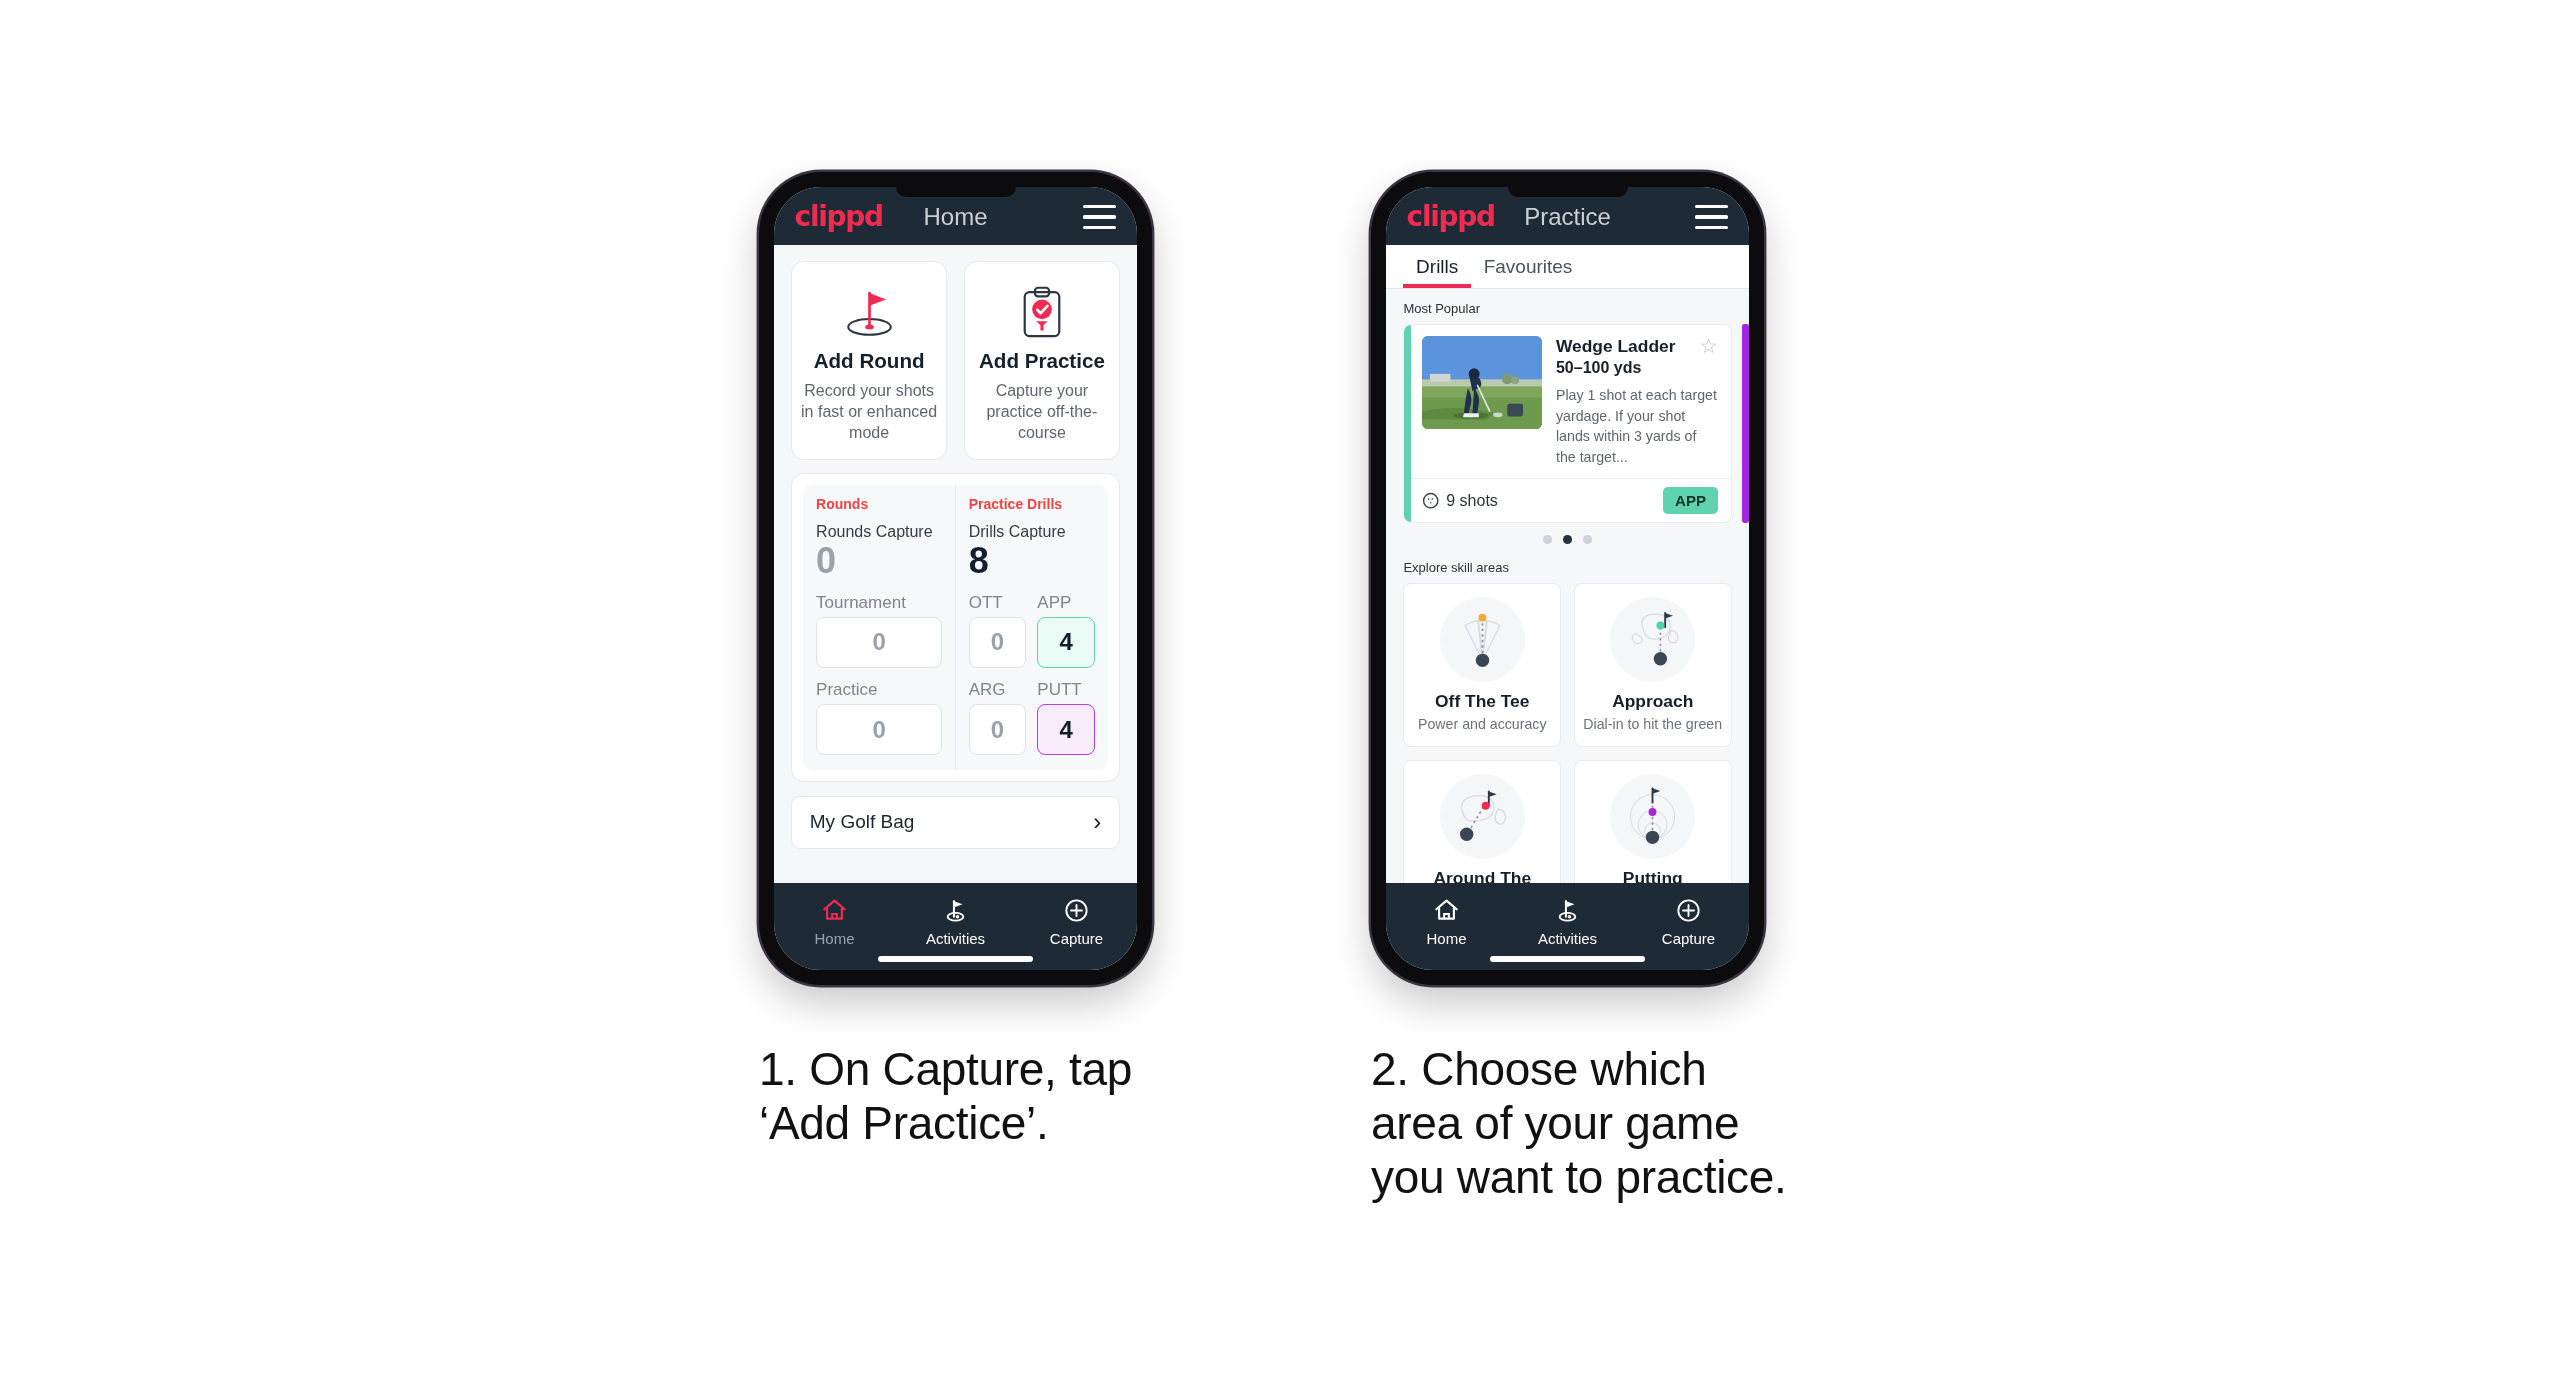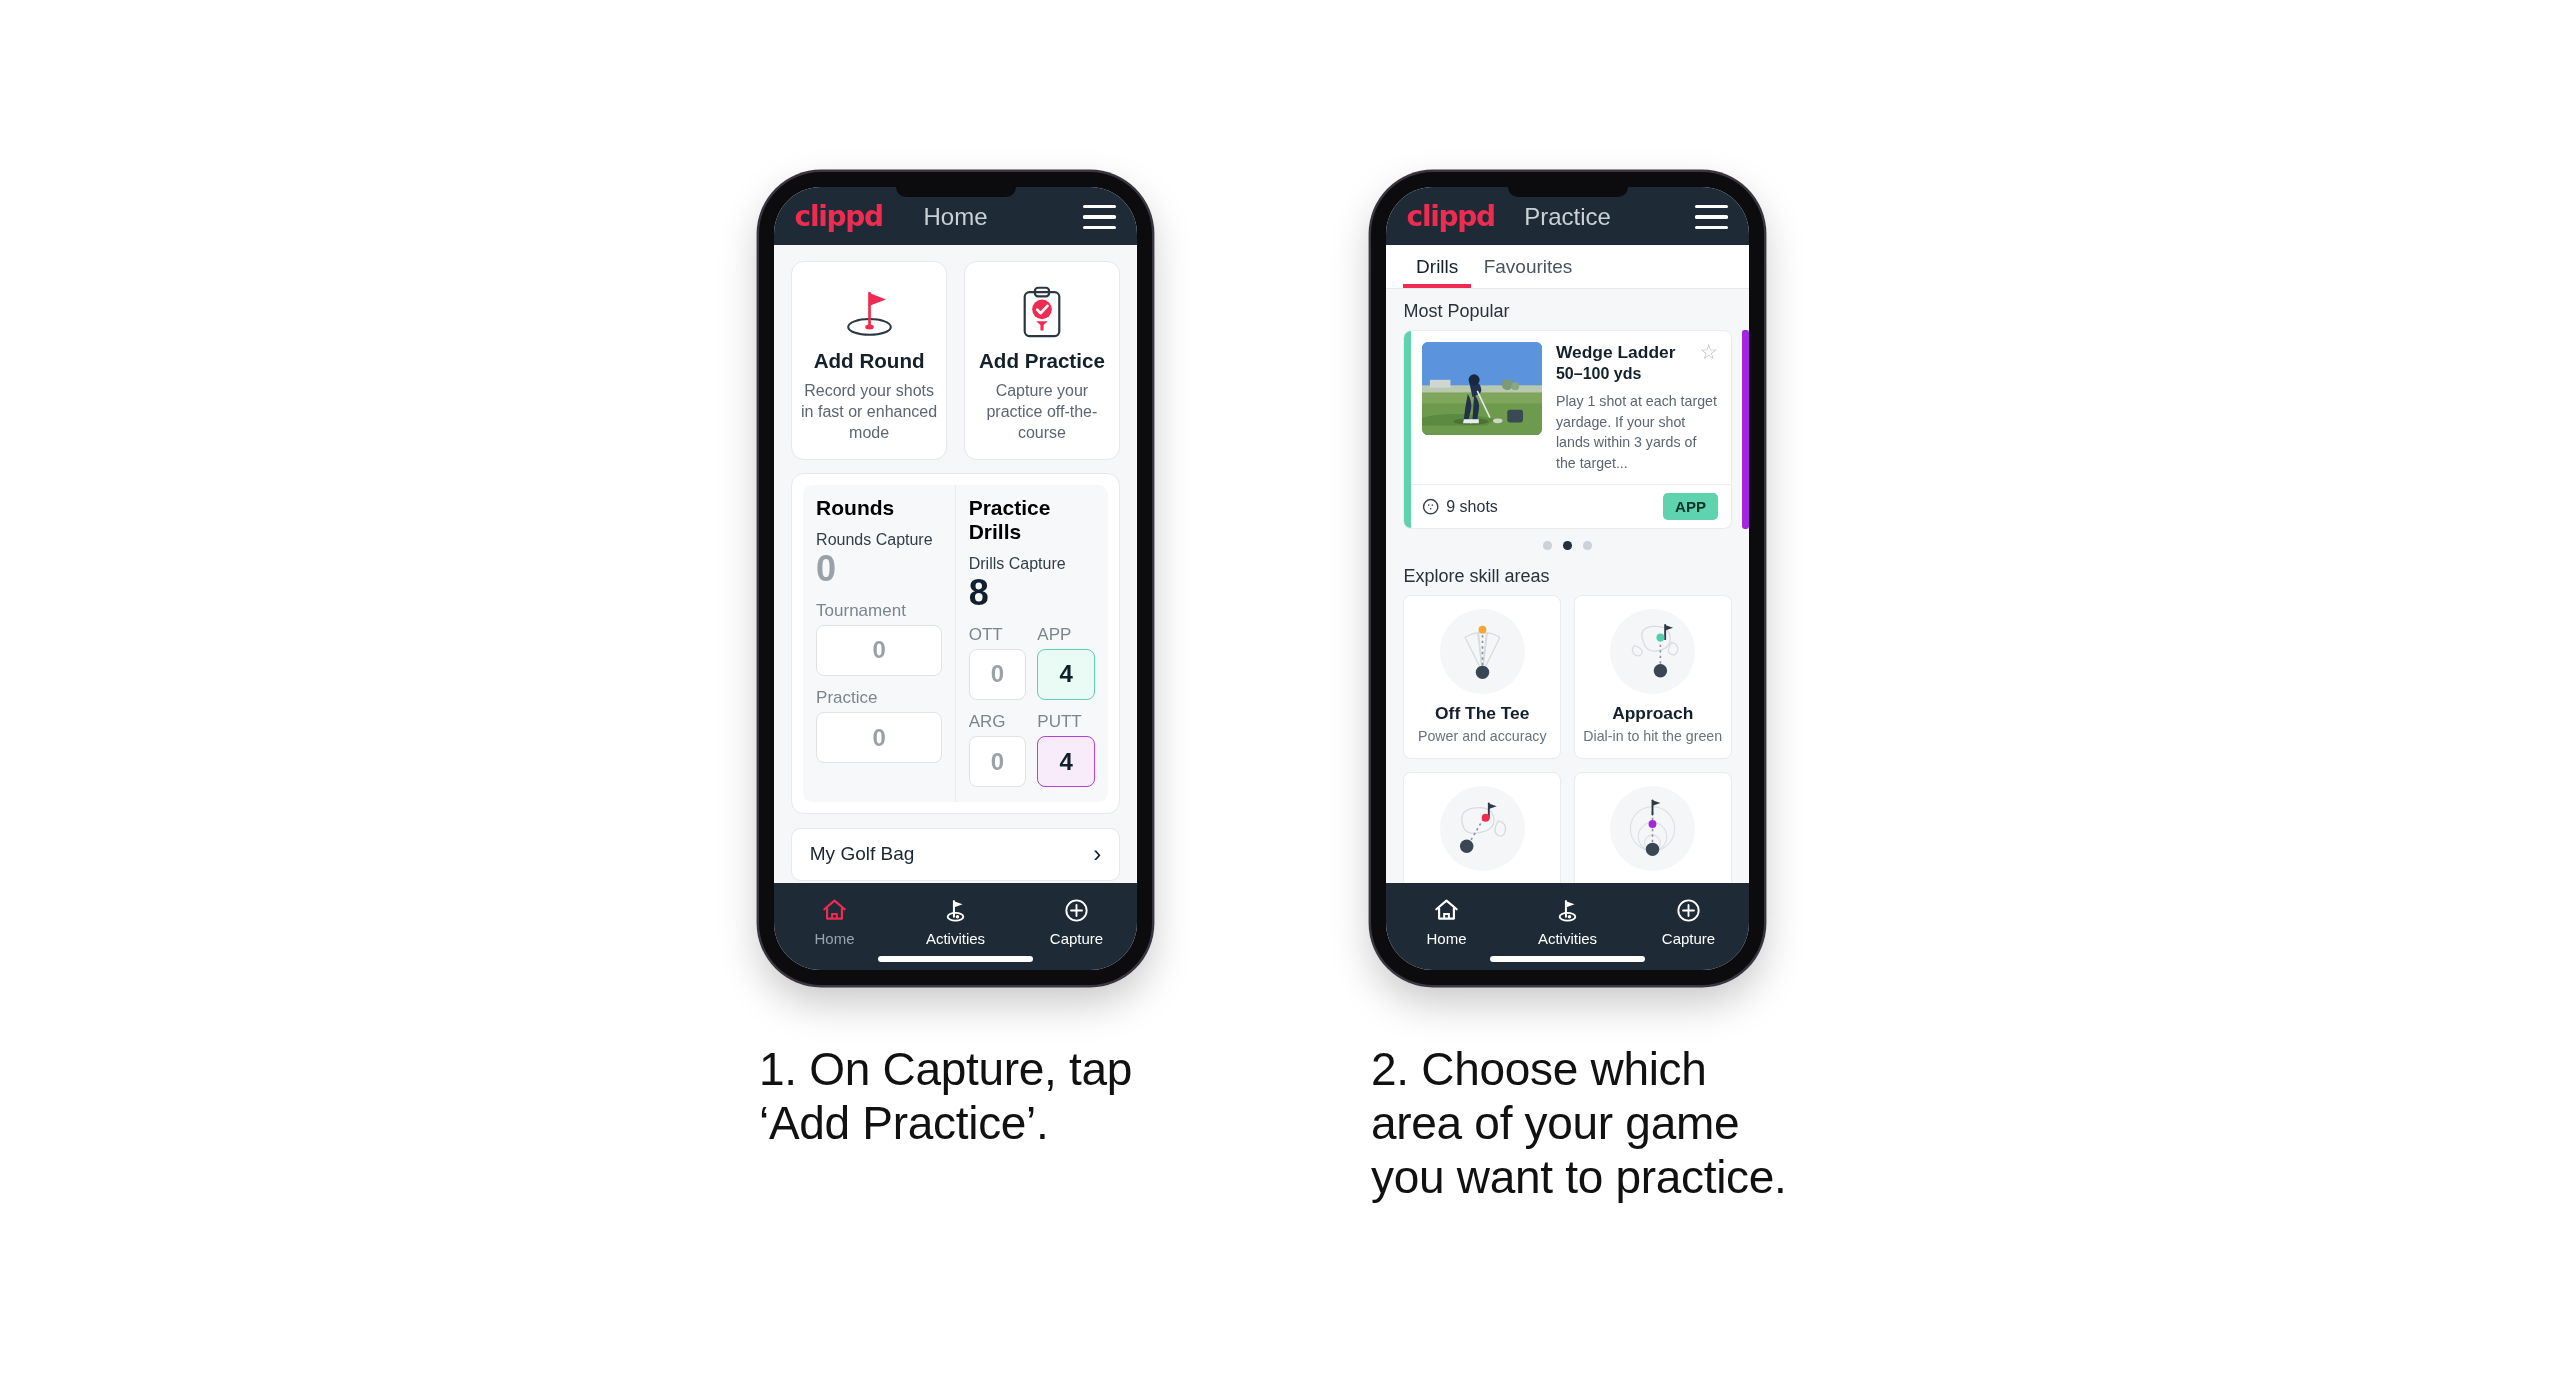--- a/index.html
+++ b/index.html
@@ -86,21 +86,21 @@
   .section-title{font-size:21.4px;font-weight:700;color:#14202b;}
   .section-link{font-size:19px;color:#14202b;text-decoration:underline;}
 
   .stats-card{
     margin:0 17.4px;background:#fff;border:0.8px solid #e6e8ec;border-radius:12.7px;
     padding:11px;display:flex;gap:0;
   }
   .stats-col{flex:1;background:#f7f8fa;padding:11px 12.7px 14.2px 12.7px;box-sizing:border-box;}
   .stats-col.left{border-right:0.8px solid #e9ebef;border-radius:9.5px 0 0 9.5px;}
   .stats-col.right{border-radius:0 9.5px 9.5px 0;}
-  .stats-head{font-size:21px;font-weight:700;color:#000000;}
+  .stats-head{font-size:14px;font-weight:700;color:#ef4444;}
   .stats-cap{font-size:16px;color:#333d47;margin-top:11px;}
   .stats-big{font-size:36px;font-weight:700;line-height:1.05;margin-top:1.6px;}
   .stats-big.muted{color:#9aa1a9;}
   .stats-big.dark{color:#11202c;}
   .field-label{font-size:17px;color:#7c858e;margin-bottom:4px;}
   .field-box{
     border:0.8px solid #dfe3e8;border-radius:8px;background:#fff;
     height:49px;display:flex;align-items:center;justify-content:center;
     font-size:24px;font-weight:700;color:#9aa1a9;
   }
@@ -137,21 +137,21 @@
   .tabs{
     background:#ffffff;display:flex;gap:0;padding:0 17.4px;
     border-bottom:0.8px solid #e6e8ec;flex:0 0 auto;
   }
   .tab{padding:11px 12.7px 9.5px 12.7px;font-size:19px;color:#5c6views;position:relative;}
   .tab{color:#4a545e;}
   .tab.active{color:#14202b;}
   .tab.active::after{
     content:"";position:absolute;left:0;right:0;bottom:-0.8px;height:4px;background:#ef2b51;
   }
-  .sec-label{font-size:18px;color:#29323b;padding:12.7px 17.4px 8px 17.4px;}
+  .sec-label{font-size:13px;color:#29323b;padding:12.7px 17.4px 8px 17.4px;}
 
   .carousel{position:relative;padding:0 17.4px 0 17.4px;}
   .drill-card{
     background:#fff;border:0.8px solid #e9ebef;border-radius:8px;overflow:hidden;
     display:flex;flex-direction:column;position:relative;
   }
   .accent-left{position:absolute;left:0;top:0;bottom:0;width:7.1px;background:#5fd3ae;}
   .drill-top{display:flex;gap:14.2px;padding:11px 12.7px 11px 17.4px;}
   .drill-thumb{
     width:120px;height:93px;border-radius:6.3px;flex:0 0 auto;overflow:hidden;

